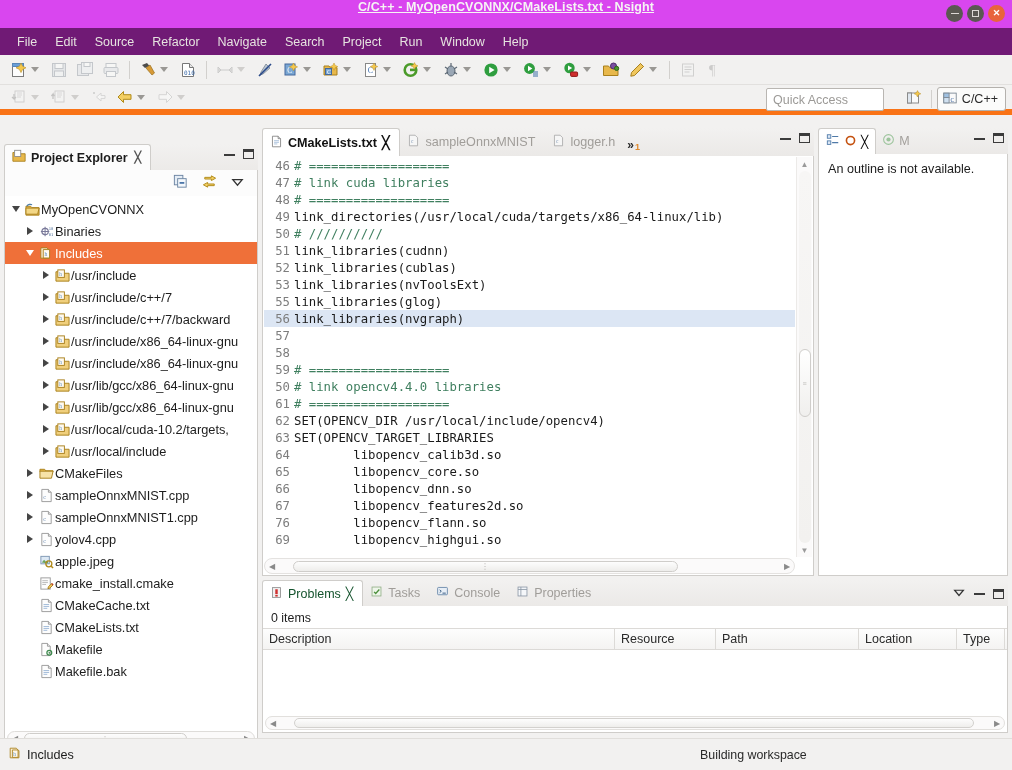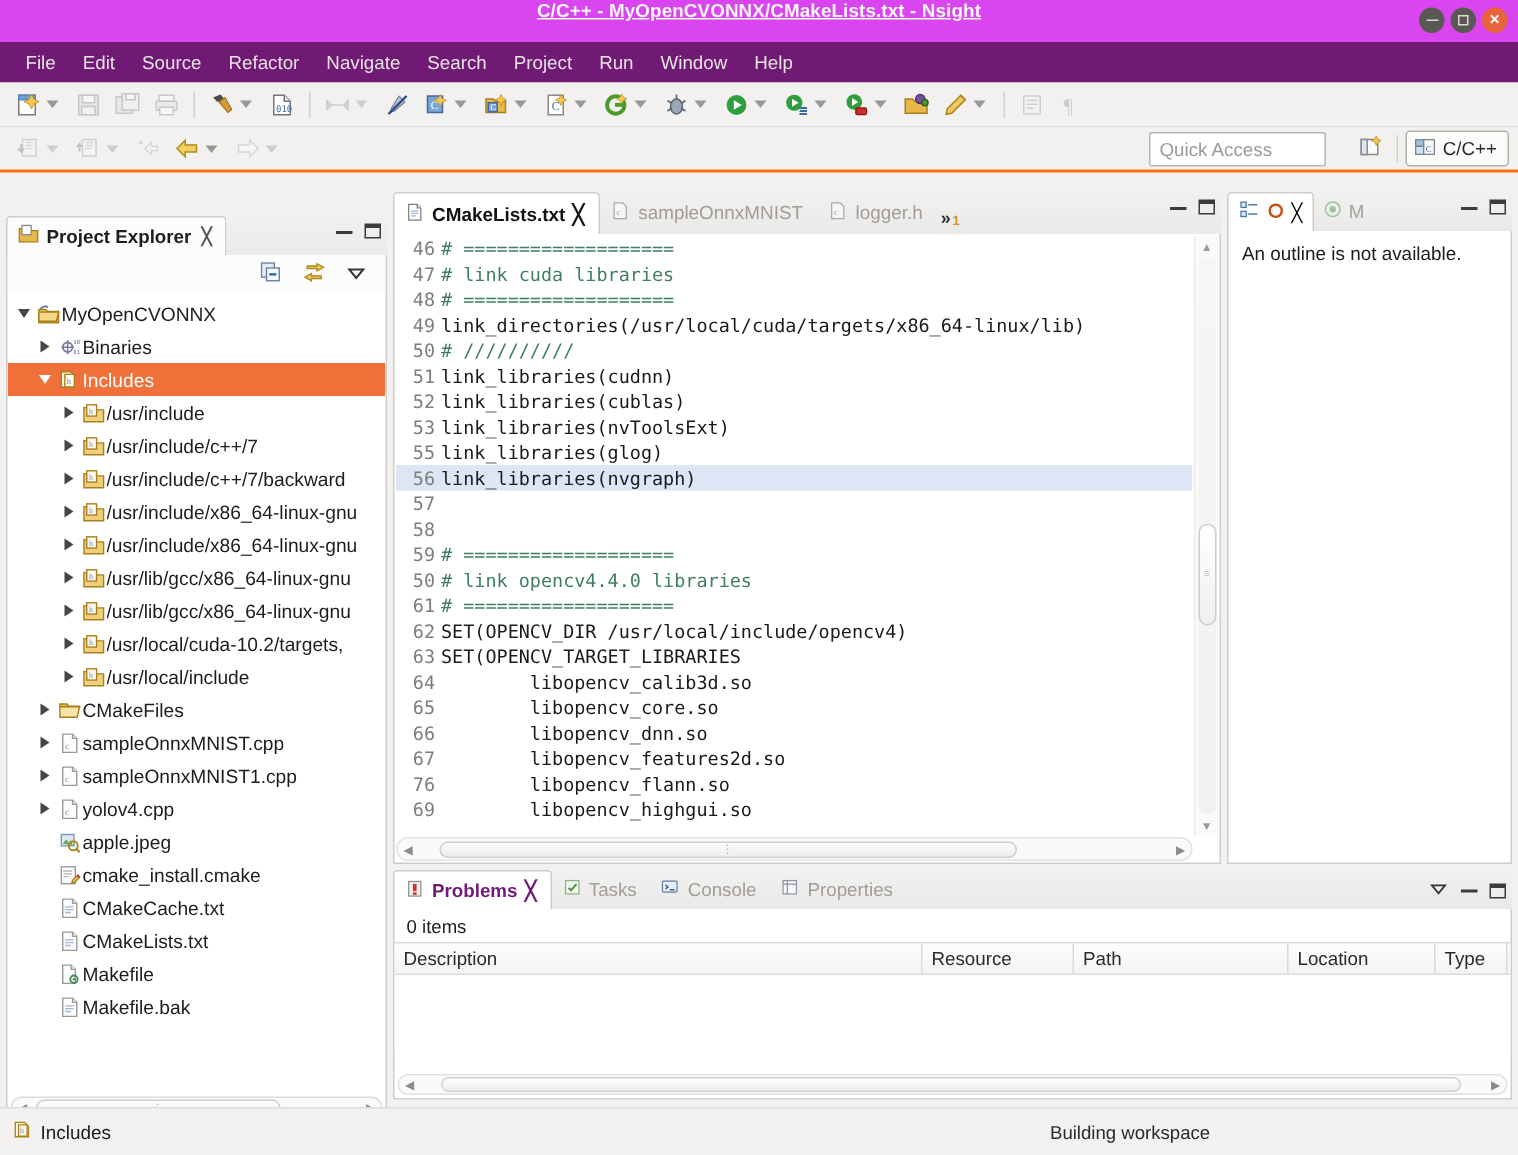--- a/index.html
+++ b/index.html
@@ -41,21 +41,21 @@
     color: #e6e3e0; padding: 3px 9px; font-size: 12.5px;
     border-radius: 2px; cursor: default; white-space: nowrap;
   }
 
   
   .toolbar {
     height: 30px; background: #f2f1f0;
     display: flex; align-items: center; padding-left: 6px;
     border-bottom: 1px solid #e2e0de;
   }
-  .toolbar.row2 { border-bottom: 2px solid #f97316; position: relative; }
+  .toolbar.row2 { border-bottom: 6px solid #f97316; position: relative; }
   .tb-item { display: flex; align-items: center; height: 26px; padding: 0 2px; }
   .tb-ico { width: 22px; height: 22px; display: flex; align-items: center; justify-content: center; }
   .tb-ico svg { display: block; }
   .caret {
     width: 0; height: 0; margin: 0 5px 0 1px;
     border-left: 4px solid transparent; border-right: 4px solid transparent;
     border-top: 5px solid #9a9894;
   }
   .tb-sep { width: 1px; height: 18px; background: #d2d0cd; margin: 0 5px; }
   .dim { opacity: .38; }
@@ -175,21 +175,21 @@
   .ol-tabs { height: 26px; display: flex; align-items: flex-end; background: linear-gradient(#f2f1f0, #ebe9e7); position: relative; }
   .ol-tab-active { display:flex; align-items:center; gap:4px; height:26px; padding: 0 7px;
       background:#fff; border-top:1px solid #cfcdca;border-left:1px solid #cfcdca;border-right:1px solid #cfcdca;border-radius:3px 3px 0 0;}
   .ol-tab-other { display:flex; align-items:center; gap:4px; height:26px; padding: 0 6px; color:#a3a09c; font-size:12.5px;}
   .ol-msg { padding: 8px 9px; font-size: 12.6px; color: #1c1c1c; }
 
   
   #problems { left: 262px; top: 452px; width: 746px; height: 153px; }
   .pr-tabs { height: 26px; display: flex; align-items: flex-end; background: linear-gradient(#f2f1f0,#ebe9e7); position: relative; }
   .pr-tab { display:flex; align-items:center; gap:5px; height:26px; padding:0 9px 0 7px; font-size:12.5px; color:#a09d99;}
-  .pr-tab.active { background:#fff; color:#701a75; font-weight:bold;
+  .pr-tab.active { background:#fff; color:#14532d; font-weight:normal;
       border-top:1px solid #cfcdca;border-left:1px solid #cfcdca;border-right:1px solid #cfcdca;border-radius:3px 3px 0 0;}
   .pr-count { padding: 5px 8px 3px; font-size: 12.4px; color: #1c1c1c; }
   .pr-head { display: flex; height: 22px; border-top: 1px solid #dcdad7; border-bottom: 1px solid #dcdad7;
              background: linear-gradient(#fdfdfd,#f4f3f2); }
   .pr-th { font-size: 12.5px; color: #2a2a2a; padding: 3px 6px; border-right: 1px solid #dcdad7; overflow: hidden; white-space: nowrap; }
   .pr-rows { height: 50px; background: #fff; }
   .pr-hscroll { position: absolute; left: 2px; right: 2px; bottom: 2px; height: 14px;
                 background:#fbfafa; border:1px solid #e2e0dd; border-radius:7px; display:flex; align-items:center;}
   .pr-hthumb { position:absolute; left:14px; right:16px; height:10px; background:linear-gradient(#fdfdfd,#efeeec);
                border:1px solid #d3d1ce; border-radius:5px;}

